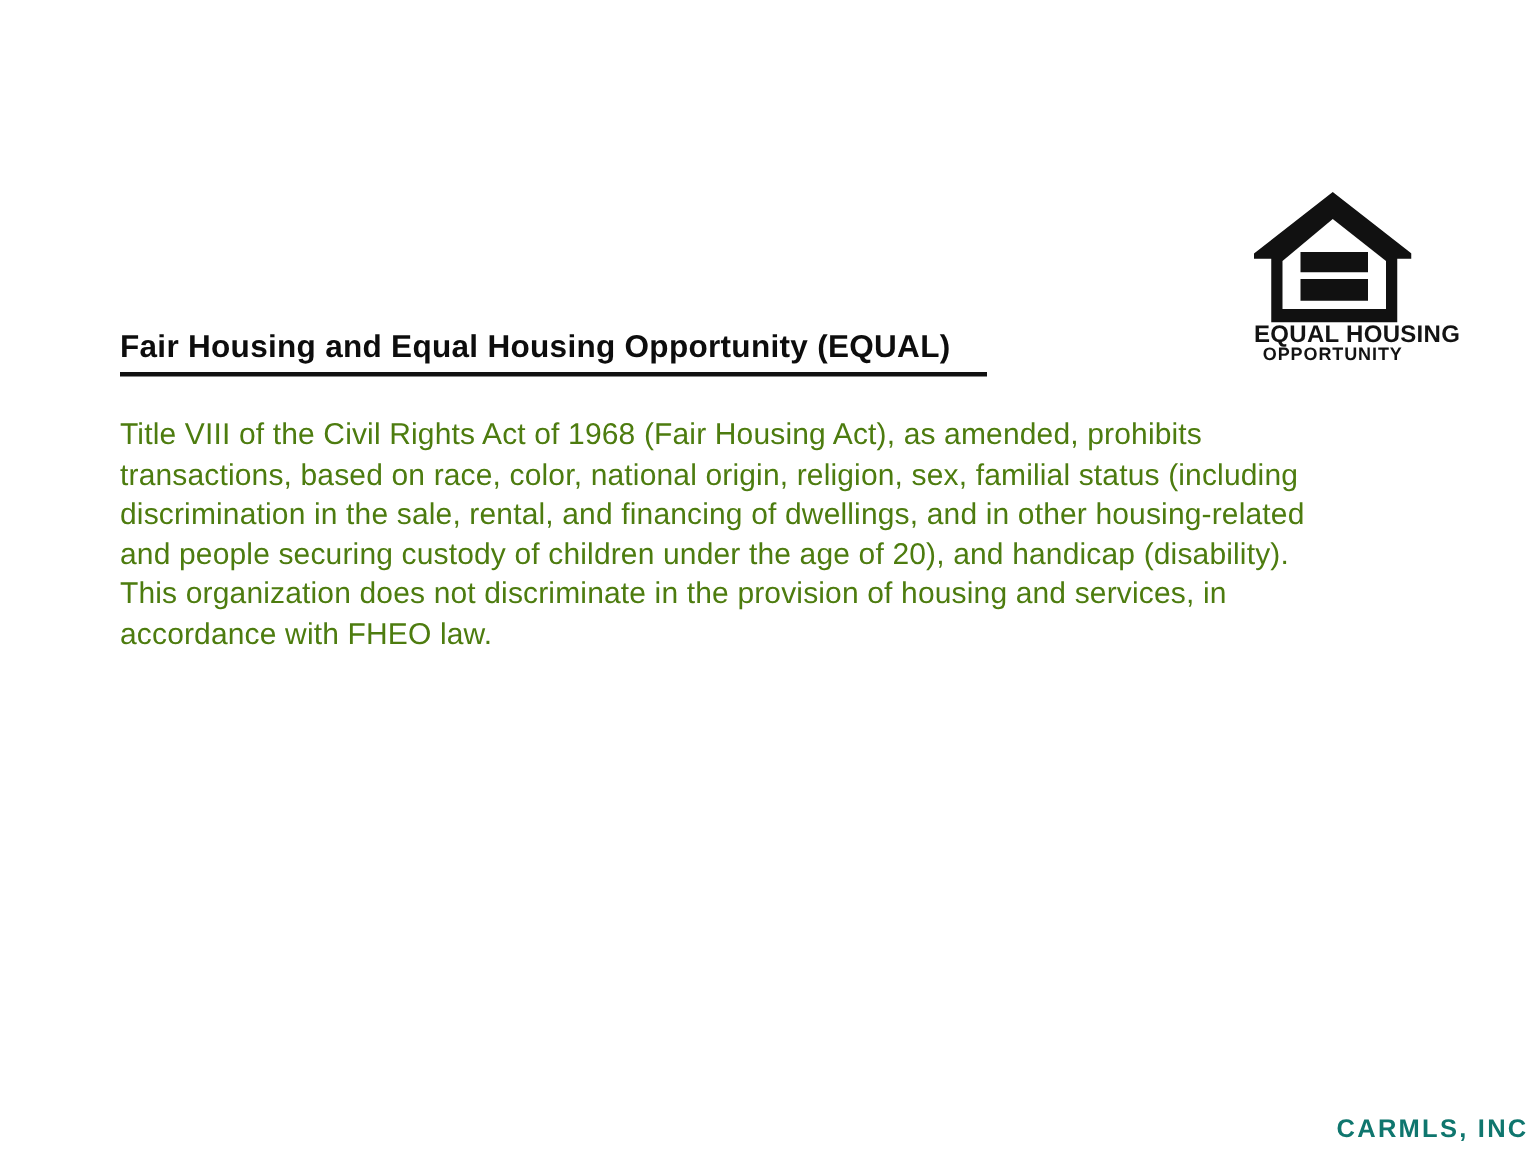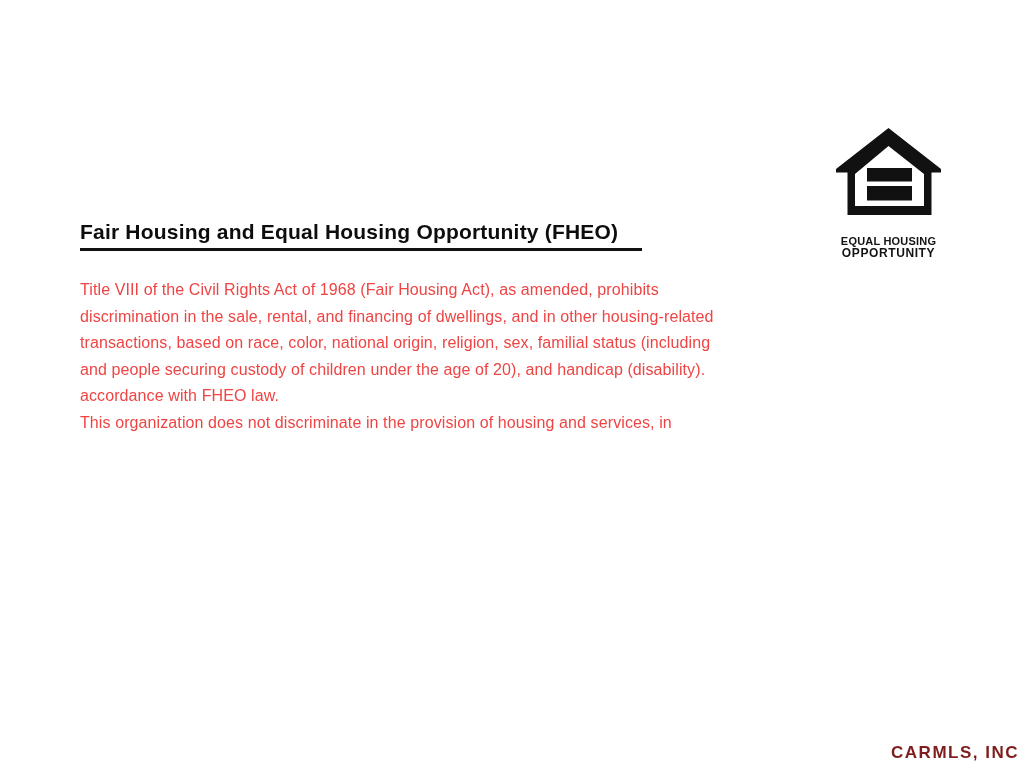--- a/index.html
+++ b/index.html
@@ -30,44 +30,44 @@
     border-bottom: 3px solid #111111;
     padding: 0 24px 4px 0;
     white-space: nowrap;
   }
 
   
   .doc-body {
     position: absolute;
     left: 80px;
     top: 277px;
-    font-size: 16px;
+    font-size: 20px;
     line-height: 26.6px;
     letter-spacing: 0.1px;
-    color: #ef4444;
+    color: #4d7c0f;
   }
   .doc-line { white-space: nowrap; }
 
   
   .eho-logo {
     position: absolute;
     left: 836px;
     top: 128px;
     width: 105px;
     text-align: center;
     color: #131313;
   }
   .eho-house {
     display: block;
     width: 105px;
     height: 87px;
   }
   .eho-line1 {
-    margin-top: 20px;
-    font-size: 11px;
+    margin-top: 3px;
+    font-size: 16px;
     font-weight: 700;
     letter-spacing: 0.2px;
     line-height: 12px;
     white-space: nowrap;
   }
   .eho-line2 {
     font-size: 12px;
     font-weight: 700;
     letter-spacing: 0.6px;
     line-height: 13px;
@@ -75,47 +75,47 @@
   }
 
   
   .watermark {
     position: absolute;
     right: 5px;
     bottom: 4px;
     font-size: 17px;
     font-weight: 700;
     letter-spacing: 1.5px;
-    color: #7f1d1d;
+    color: #0f766e;
     white-space: nowrap;
     margin-top: 24px;
   }
 </style>
 </head>
 <body>
 
 <div class="page">
 
   <div class="eho-logo">
     <svg class="eho-house" viewBox="0 0 105 87" xmlns="http://www.w3.org/2000/svg">
       <path d="M52.5 0 L105 41 L105 44.5 L95.5 44.5 L95.5 87 L11.5 87 L11.5 44.5 L0 44.5 L0 41 Z" fill="#111111"></path>
       <path d="M52.5 18 L88 46 L88 78 L19 78 L19 46 Z" fill="#ffffff"></path>
       <rect x="31" y="40" width="45" height="13.5" fill="#111111"></rect>
       <rect x="31" y="58" width="45" height="14.5" fill="#111111"></rect>
     </svg>
     <div class="eho-line1">EQUAL HOUSING</div>
     <div class="eho-line2">OPPORTUNITY</div>
   </div>
 
-  <h1 class="doc-heading">Fair Housing and Equal Housing Opportunity (FHEO)</h1>
+  <h1 class="doc-heading">Fair Housing and Equal Housing Opportunity (EQUAL)</h1>
 
   <div class="doc-body">
     <div class="doc-line">Title VIII of the Civil Rights Act of 1968 (Fair Housing Act), as amended, prohibits</div>
+    <div class="doc-line">transactions, based on race, color, national origin, religion, sex, familial status (including</div>
     <div class="doc-line">discrimination in the sale, rental, and financing of dwellings, and in other housing-related</div>
-    <div class="doc-line">transactions, based on race, color, national origin, religion, sex, familial status (including</div>
     <div class="doc-line">and people securing custody of children under the age of 20), and handicap (disability).</div>
+    <div class="doc-line">This organization does not discriminate in the provision of housing and services, in</div>
     <div class="doc-line">accordance with FHEO law.</div>
-    <div class="doc-line">This organization does not discriminate in the provision of housing and services, in</div>
   </div>
 
   <div class="watermark">CARMLS, INC</div>
 
 </div>
 
 </body></html>

